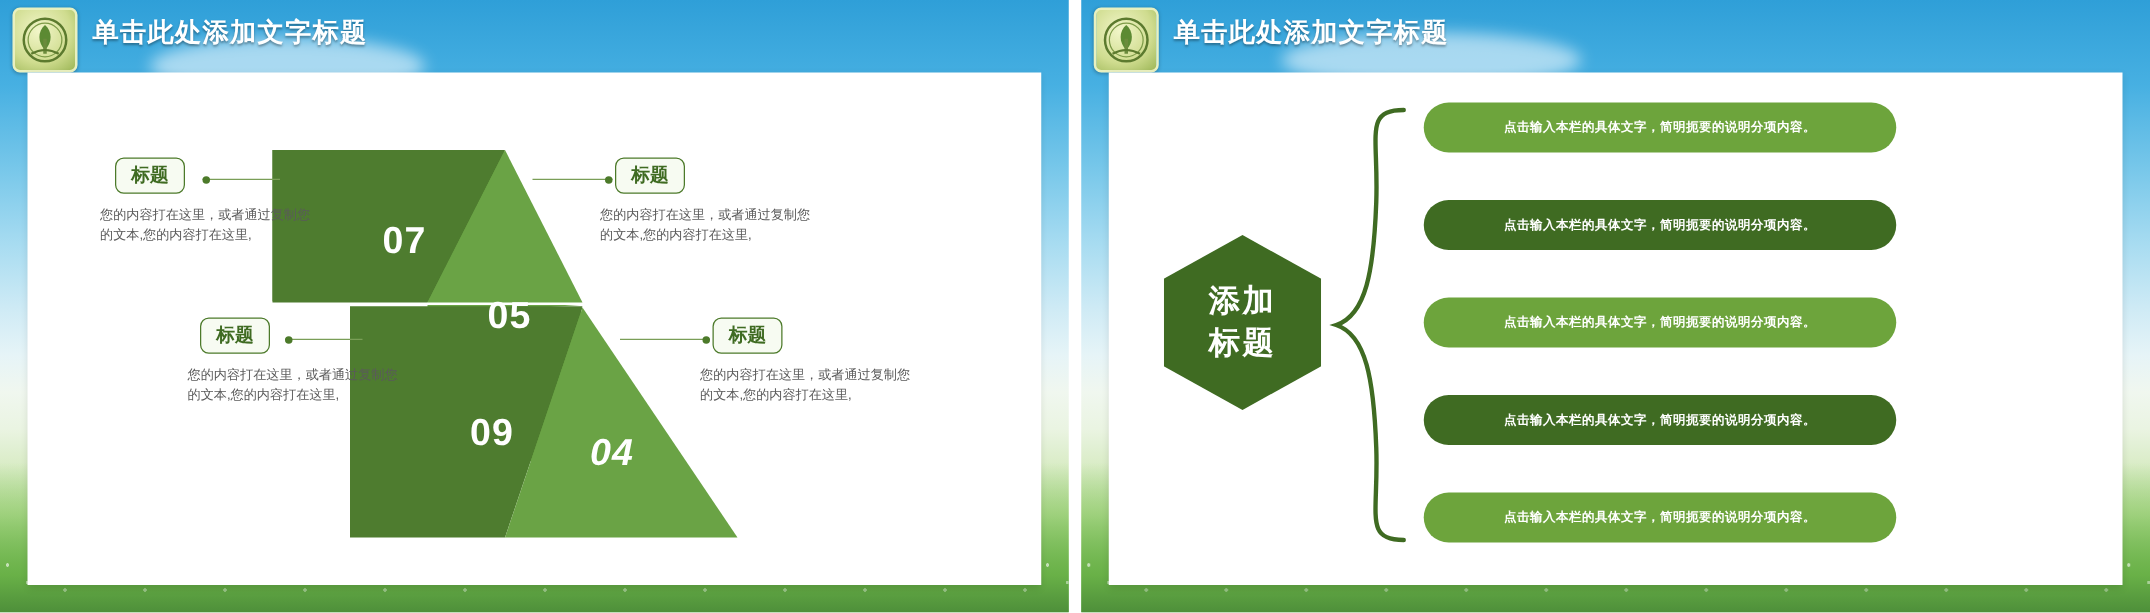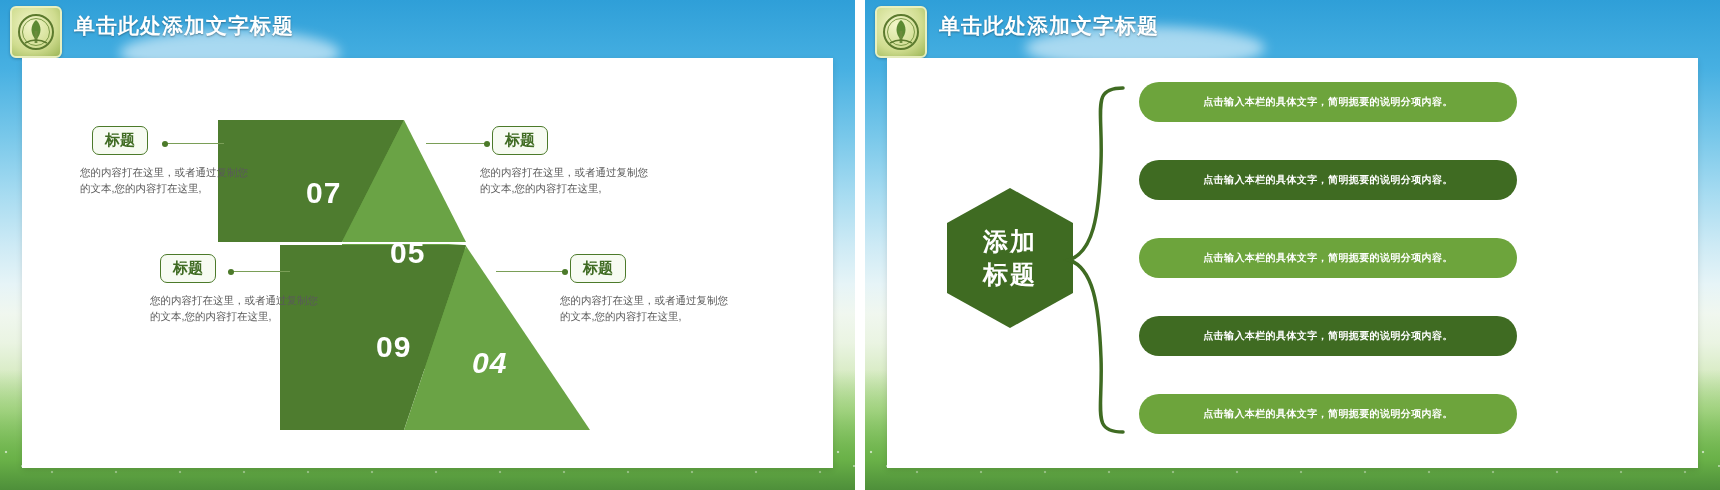--- a/index.html
+++ b/index.html
@@ -277,21 +277,21 @@
           <path d="M19 7 C13 12, 13 21, 19 27 C25 21, 25 12, 19 7 Z" fill="#5c8a33"></path>
           <rect x="17.6" y="18" width="2.8" height="12" fill="#6b8b3c"></rect>
           <path d="M8 30 Q19 24 30 30" fill="none" stroke="#5c7a2e" stroke-width="1.6"></path>
         </svg>
       </div>
       <div class="header-title">单击此处添加文字标题</div>
     </div>
 
     <div class="card">
 
-      <div class="hex" style="left:44px; top:130px;margin-left:16px;">
+      <div class="hex" style="left:44px; top:130px;">
         <span>
           <span>添加</span><br>
           <span>标题</span>
         </span>
       </div>
 
       <svg class="brace" width="70" height="352" viewBox="0 0 70 352">
         <path d="M60 4 C28 4, 40 24, 38 78 C36 132, 30 168, 6 176 C30 184, 36 220, 38 274 C40 328, 28 348, 60 348" fill="none" stroke="#3f6b22" stroke-width="3.5" stroke-linecap="round"></path>
       </svg>
 

